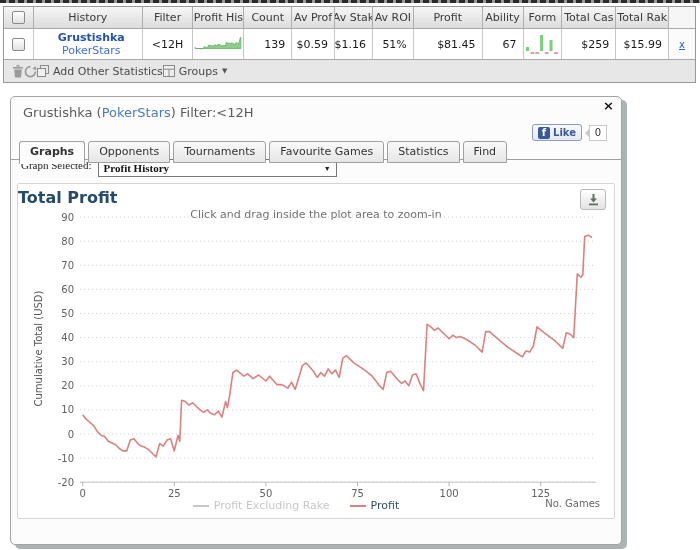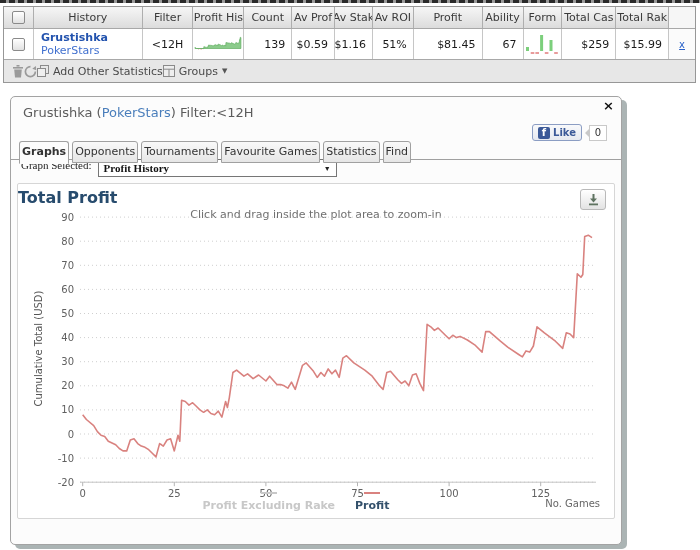--- a/index.html
+++ b/index.html
@@ -57,21 +57,21 @@
   .fbf { width:12px; height:12px; background:#3b5998; color:#fff; font-weight:bold;
     font-size:10px; border-radius:2px; text-align:center; line-height:12px; margin-right:3px; }
   .fblabel { font-size:10px; font-weight:bold; color:#3b5998; }
   .fbarrow { width:0; height:0; border-top:4px solid transparent; border-bottom:4px solid transparent;
     border-right:4px solid #c9c9c9; margin-left:3px; }
   .fbcount { height:16px; min-width:18px; border:1px solid #c9c9c9; background:#fff;
     font-size:10px; color:#333; display:flex; align-items:center; justify-content:center; padding:0 4px; }
 
   .tabline { left:0; right:0; top:62px; border-top:1px solid #a0a0a0; }
   .tabs { left:8px; top:44px; display:flex; gap:3px; }
-  .tab { padding:3px 2px 4px; font-size:11px; color:#333; background:linear-gradient(#f9f9f9,#e6e6e6);
+  .tab { padding:3px 10px 4px; font-size:11px; color:#333; background:linear-gradient(#f9f9f9,#e6e6e6);
     border:1px solid #a0a0a0; border-radius:3px 3px 0 0; position:relative; z-index:1; }
   .tab.active { background:#fcfcfc; font-weight:bold; border-bottom:1px solid #fcfcfc;
     z-index:3; margin-bottom:-1px; padding-bottom:5px; }
 
   .selrow { left:10px; top:62px; display:flex; align-items:flex-start; font-size:11px; color:#222;font-family:Liberation Serif, serif; }
   .selectbox { margin-left:6px; width:239px; height:18px; border:1px solid #767676; background:#fff;
     position:relative; font-size:11px; font-weight:bold; color:#111; padding:2px 16px 0 5px; }
   .selectbox .caret2 { position:absolute; right:5px; top:5px; font-size:7px; color:#222; }
 
   
@@ -79,21 +79,21 @@
     border:1px solid #d6d6d6; border-radius:2px; }
   .ctitle { left:0; right:0; top:4px; text-align:left; font-size:16px; font-weight:bold; color:#274b6d; }
   .csub { left:0; right:0; top:24px; text-align:center; font-size:11px; color:#6f6f6f; }
   .exportbtn { right:8px; top:5px; width:26px; height:21px; border:1px solid #b9b9b9; border-radius:3px;
     background:linear-gradient(#ffffff,#e3e3e3); display:flex; align-items:center; justify-content:center; }
   .ylab { left:-50px; top:159px; width:140px; text-align:center; font-size:10px; color:#555;
     transform:rotate(-90deg); }
   .nogames { right:14px; bottom:9px; font-size:10px; color:#666; }
   .legend { left:0; right:40px; bottom:6px; display:flex; justify-content:center; gap:20px;
     align-items:center; }
-  .legitem { display:flex; align-items:center; gap:5px; font-size:11px; font-weight:bold;flex-direction:column; }
+  .legitem { display:flex; align-items:center; gap:5px; font-size:11px; font-weight:normal; }
   .legswatch { width:16px; height:2px; display:inline-block; }
   svg text { font-family:"DejaVu Sans", sans-serif; font-size:10px; fill:#606060; }
 </style>
 </head>
 <body>
 
 <div class="abs top-dashes"></div>
 
 <div class="abs tablewrap">
   <div class="thead">
@@ -111,21 +111,21 @@
     <div class="cell c-abil">Ability</div>
     <div class="cell c-form">Form</div>
     <div class="cell c-tcas">Total Cas</div>
     <div class="cell c-trak">Total Rak</div>
     <div class="cell c-x"></div>
   </div>
   <div class="trow">
     <div class="cell c-cb">
       <div class="cb"></div>
     </div>
-    <div class="cell c-player" style="align-items:flex-start;flex-direction:column;justify-content:center;">
+    <div class="cell c-player" style="align-items:center;flex-direction:column;justify-content:center;">
       <span class="pname">Grustishka</span>
       <span class="psite">PokerStars</span>
     </div>
     <div class="cell c-filter">&lt;12H</div>
     <div class="cell c-spark">
       <svg id="sparkline" width="48" height="24" viewBox="0 0 48 24">
           <polygon points="1,16.5 1.0,16.5 1.3,16.5 2.0,16.5 2.3,16.5 2.7,16.6 3.0,16.6 3.3,16.9 4.0,17.1 4.3,17.3 4.6,17.4 5.0,17.4 5.3,16.8 5.6,16.8 6.0,17.0 6.3,17.2 6.6,17.2 6.9,17.4 7.3,17.6 7.6,17.8 7.9,17.0 8.1,17.1 8.3,17.2 8.6,16.8 8.9,16.8 9.3,17.4 9.6,16.6 9.7,16.9 9.9,16.5 10.2,16.5 10.6,16.5 10.9,16.5 11.2,16.5 11.6,16.5 11.9,16.5 12.2,16.5 12.6,16.5 12.9,16.5 13.2,16.5 13.5,16.5 13.9,16.5 14.0,16.5 14.2,16.5 14.5,16.5 14.9,16.5 15.5,16.5 15.9,16.5 16.3,16.5 16.8,16.5 17.5,16.5 17.8,16.5 18.5,16.5 18.8,16.5 19.2,16.5 19.5,16.5 19.8,16.5 20.1,16.5 20.8,16.5 21.1,16.5 21.8,16.5 22.1,16.5 22.4,16.5 22.8,16.5 23.1,16.5 23.4,16.5 23.8,16.5 24.1,16.5 24.4,16.5 24.8,16.5 25.4,16.5 26.4,16.5 27.1,16.5 27.7,16.5 28.1,16.5 28.4,16.5 28.7,16.5 29.4,16.5 29.7,16.5 30.0,16.5 30.4,16.5 30.7,16.5 31.0,16.5 31.4,16.5 31.7,16.5 32.0,16.5 32.4,16.5 32.7,16.5 33.0,16.5 33.7,16.5 34.0,16.5 34.3,16.5 34.7,16.5 35.0,16.5 35.6,16.5 36.3,16.5 37.0,16.5 37.3,16.5 37.6,16.5 38.6,16.5 39.3,16.5 40.3,16.5 40.6,16.5 40.9,16.5 41.3,16.5 41.6,16.5 41.9,16.5 42.6,16.5 43.6,16.5 44.2,16.5 44.6,16.5 44.9,16.5 45.2,16.5 45.6,16.5 45.9,16.5 46.0,16.5 46.2,16.5 46.5,16.5 46.9,16.5 46.9,16.5" fill="#e08f8f"></polygon>
           <polygon points="1,16.5 1.0,15.4 1.3,15.7 2.0,16.0 2.3,16.4 2.7,16.5 3.0,16.5 3.3,16.5 4.0,16.5 4.3,16.5 4.6,16.5 5.0,16.5 5.3,16.5 5.6,16.5 6.0,16.5 6.3,16.5 6.6,16.5 6.9,16.5 7.3,16.5 7.6,16.5 7.9,16.5 8.1,16.5 8.3,16.5 8.6,16.5 8.9,16.5 9.3,16.5 9.6,16.5 9.7,16.5 9.9,14.6 10.2,14.7 10.6,14.9 10.9,14.7 11.2,14.9 11.6,15.2 11.9,15.3 12.2,15.2 12.6,15.4 12.9,15.4 13.2,15.2 13.5,15.6 13.9,14.7 14.0,15.0 14.2,14.5 14.5,13.1 14.9,12.9 15.5,13.3 15.9,13.1 16.3,13.4 16.8,13.2 17.5,13.5 17.8,13.3 18.5,13.7 18.8,13.7 19.2,13.8 19.5,13.9 19.8,13.6 20.1,14.0 20.8,12.7 21.1,12.5 21.8,13.0 22.1,13.3 22.4,13.1 22.8,13.3 23.1,12.9 23.4,13.1 23.8,12.9 24.1,13.3 24.4,12.2 24.8,12.1 25.4,12.5 26.4,12.9 27.1,13.3 27.7,13.8 28.1,14.0 28.4,13.1 28.7,13.0 29.4,13.5 29.7,13.7 30.0,13.5 30.4,13.8 30.7,13.2 31.0,13.1 31.4,13.7 31.7,14.1 32.0,10.4 32.4,10.5 32.7,10.7 33.0,10.6 33.7,11.0 34.0,11.2 34.3,11.0 34.7,11.1 35.0,11.0 35.6,11.2 36.3,11.5 37.0,11.9 37.3,10.8 37.6,10.8 38.6,11.3 39.3,11.6 40.3,12.0 40.6,12.2 40.9,11.8 41.3,11.9 41.6,11.6 41.9,10.5 42.6,10.8 43.6,11.3 44.2,11.7 44.6,10.8 44.9,10.9 45.2,11.1 45.6,7.5 45.9,7.7 46.0,7.6 46.2,5.4 46.5,5.4 46.9,5.5 46.9,16.5" fill="#8bcb8b" stroke="#5fae5f" stroke-width="0.7"></polygon>
         </svg>
     </div>

